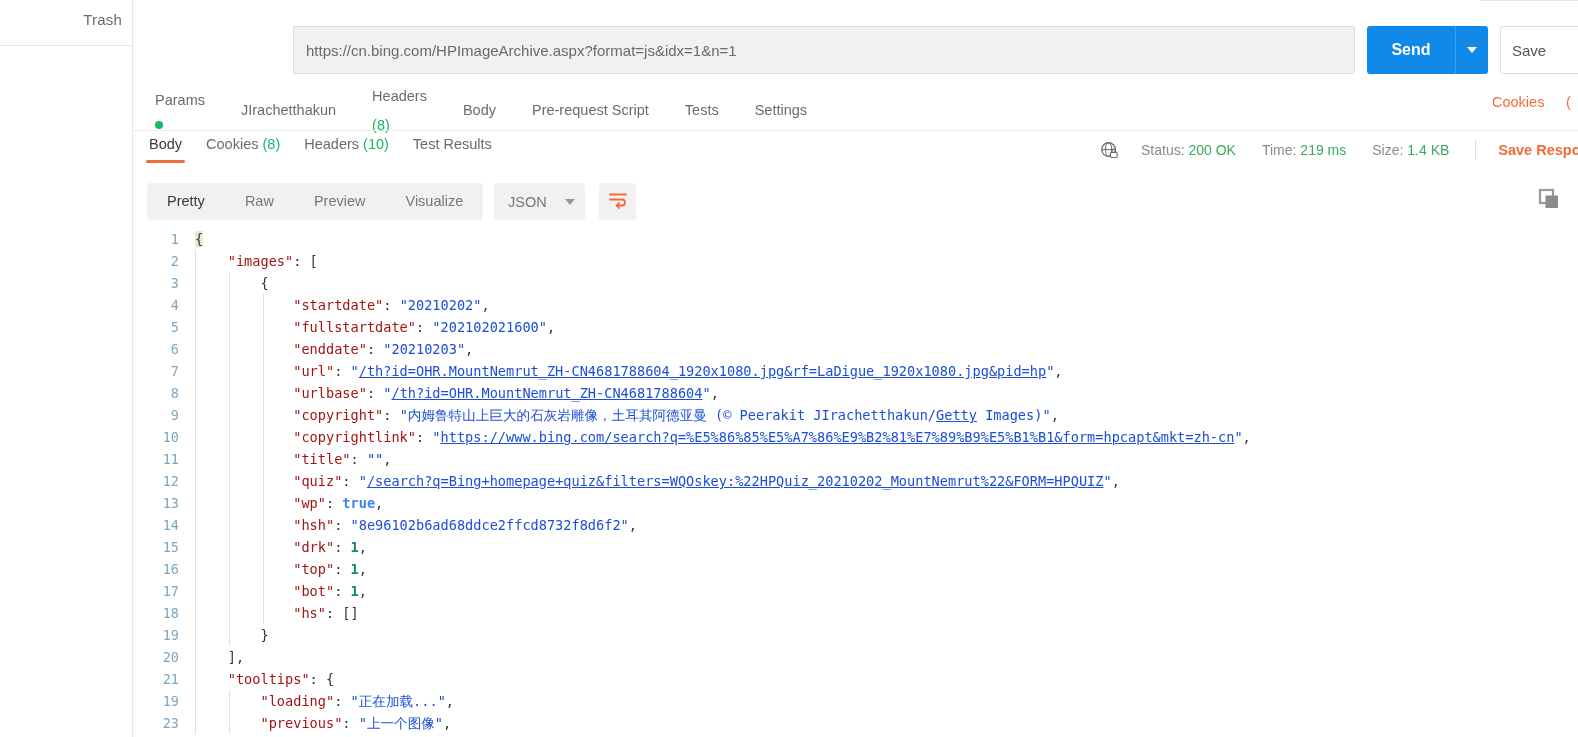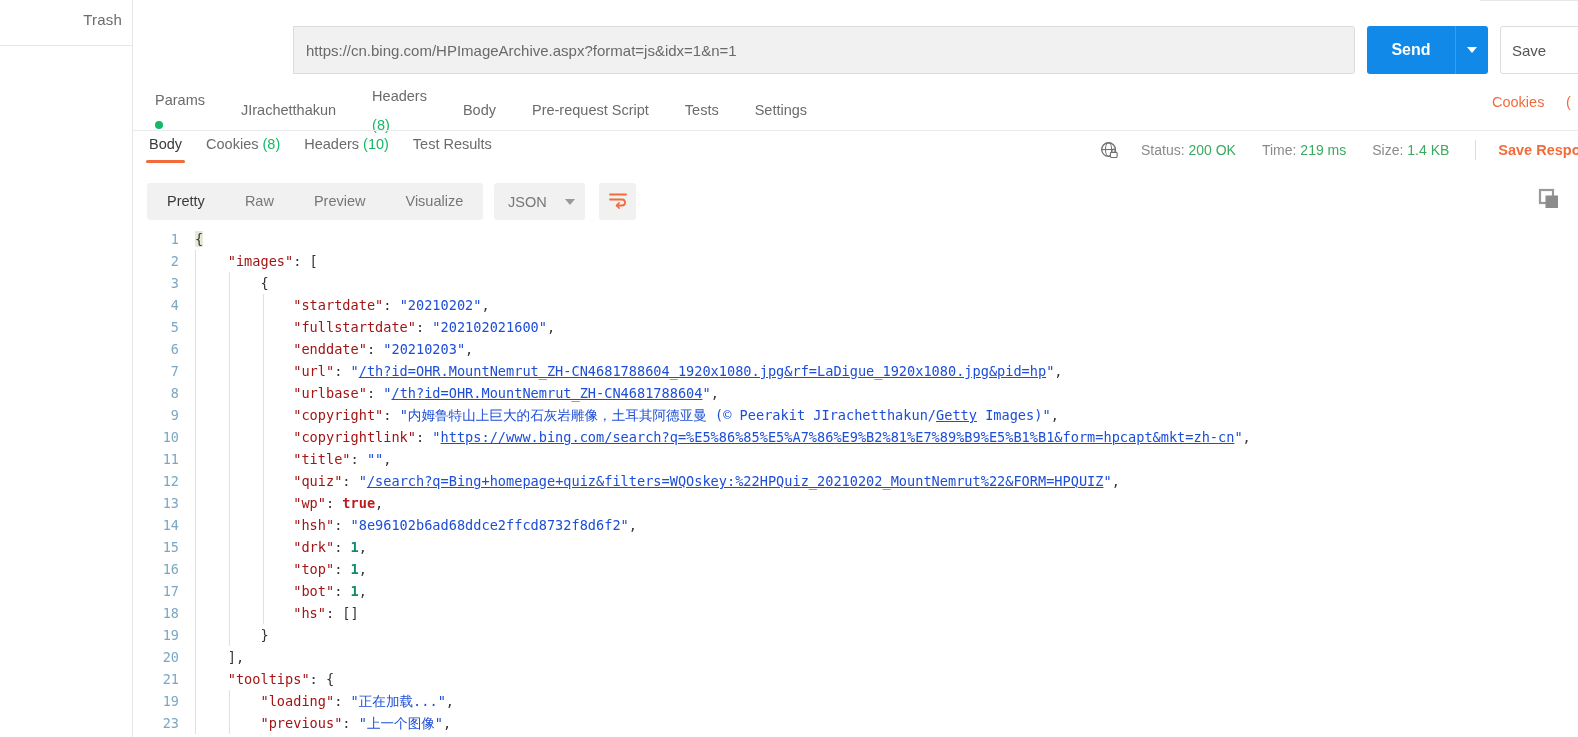--- a/index.html
+++ b/index.html
@@ -170,21 +170,21 @@
     color: #7aa8c4; font-size: 13.5px; user-select: none;
   }
   .code-content { position: relative; white-space: pre; }
   .guide {
     position: absolute; width: 1px; background: #e0e0e0; top: 0; height: 22px;
   }
   .tk-key { color: #a31515; }
   .tk-str { color: #1d4ed8; }
   .tk-link { color: #1d4ed8; text-decoration: underline; cursor: pointer; }
   .tk-num { color: #0f8a6a; font-weight: bold; }
-  .tk-bool { color: #b91c1c; font-weight: bold; }
+  .tk-bool { color: #3b82f6; font-weight: bold; }
   .tk-punc { color: #333; }
   .tk-brace { color: #333; }
   .cursor-hl { background: #e8e8d8; }
 </style>
 </head>
 <body>
 
 <div id="app">
 
   <div class="sidebar">

